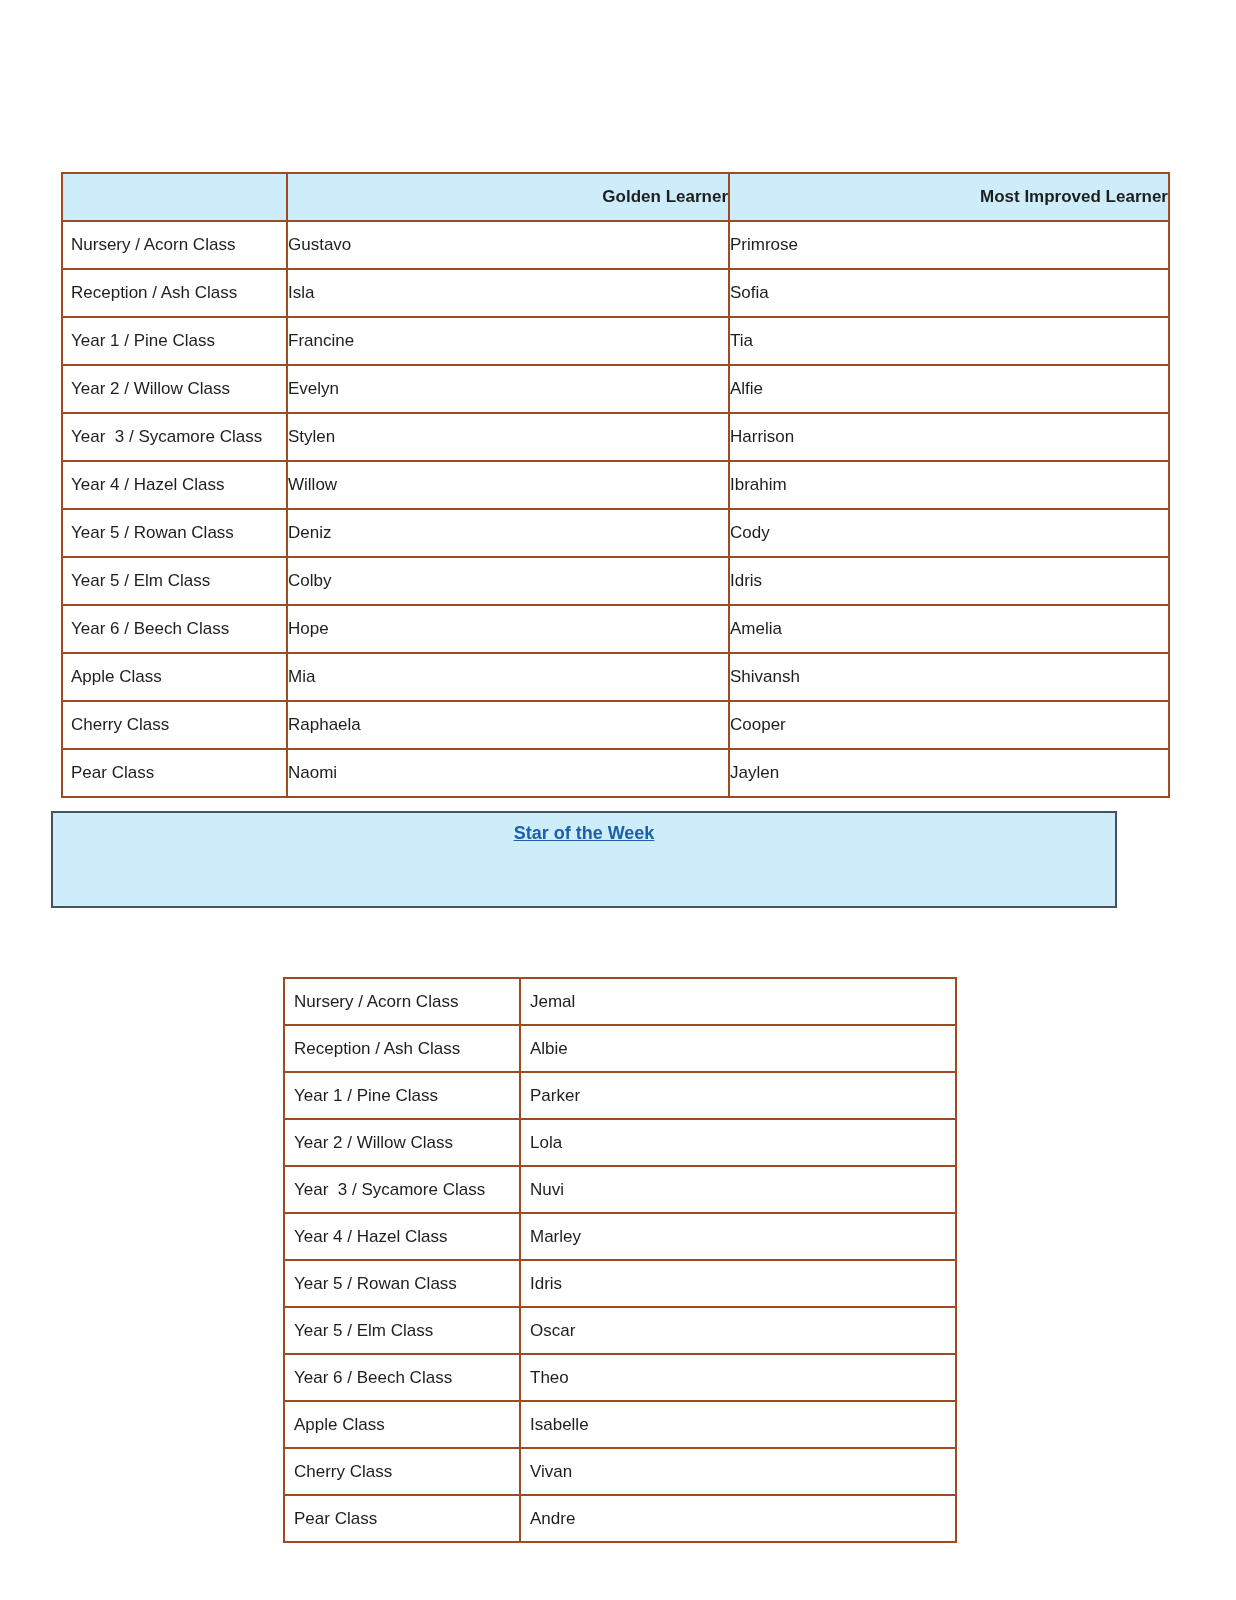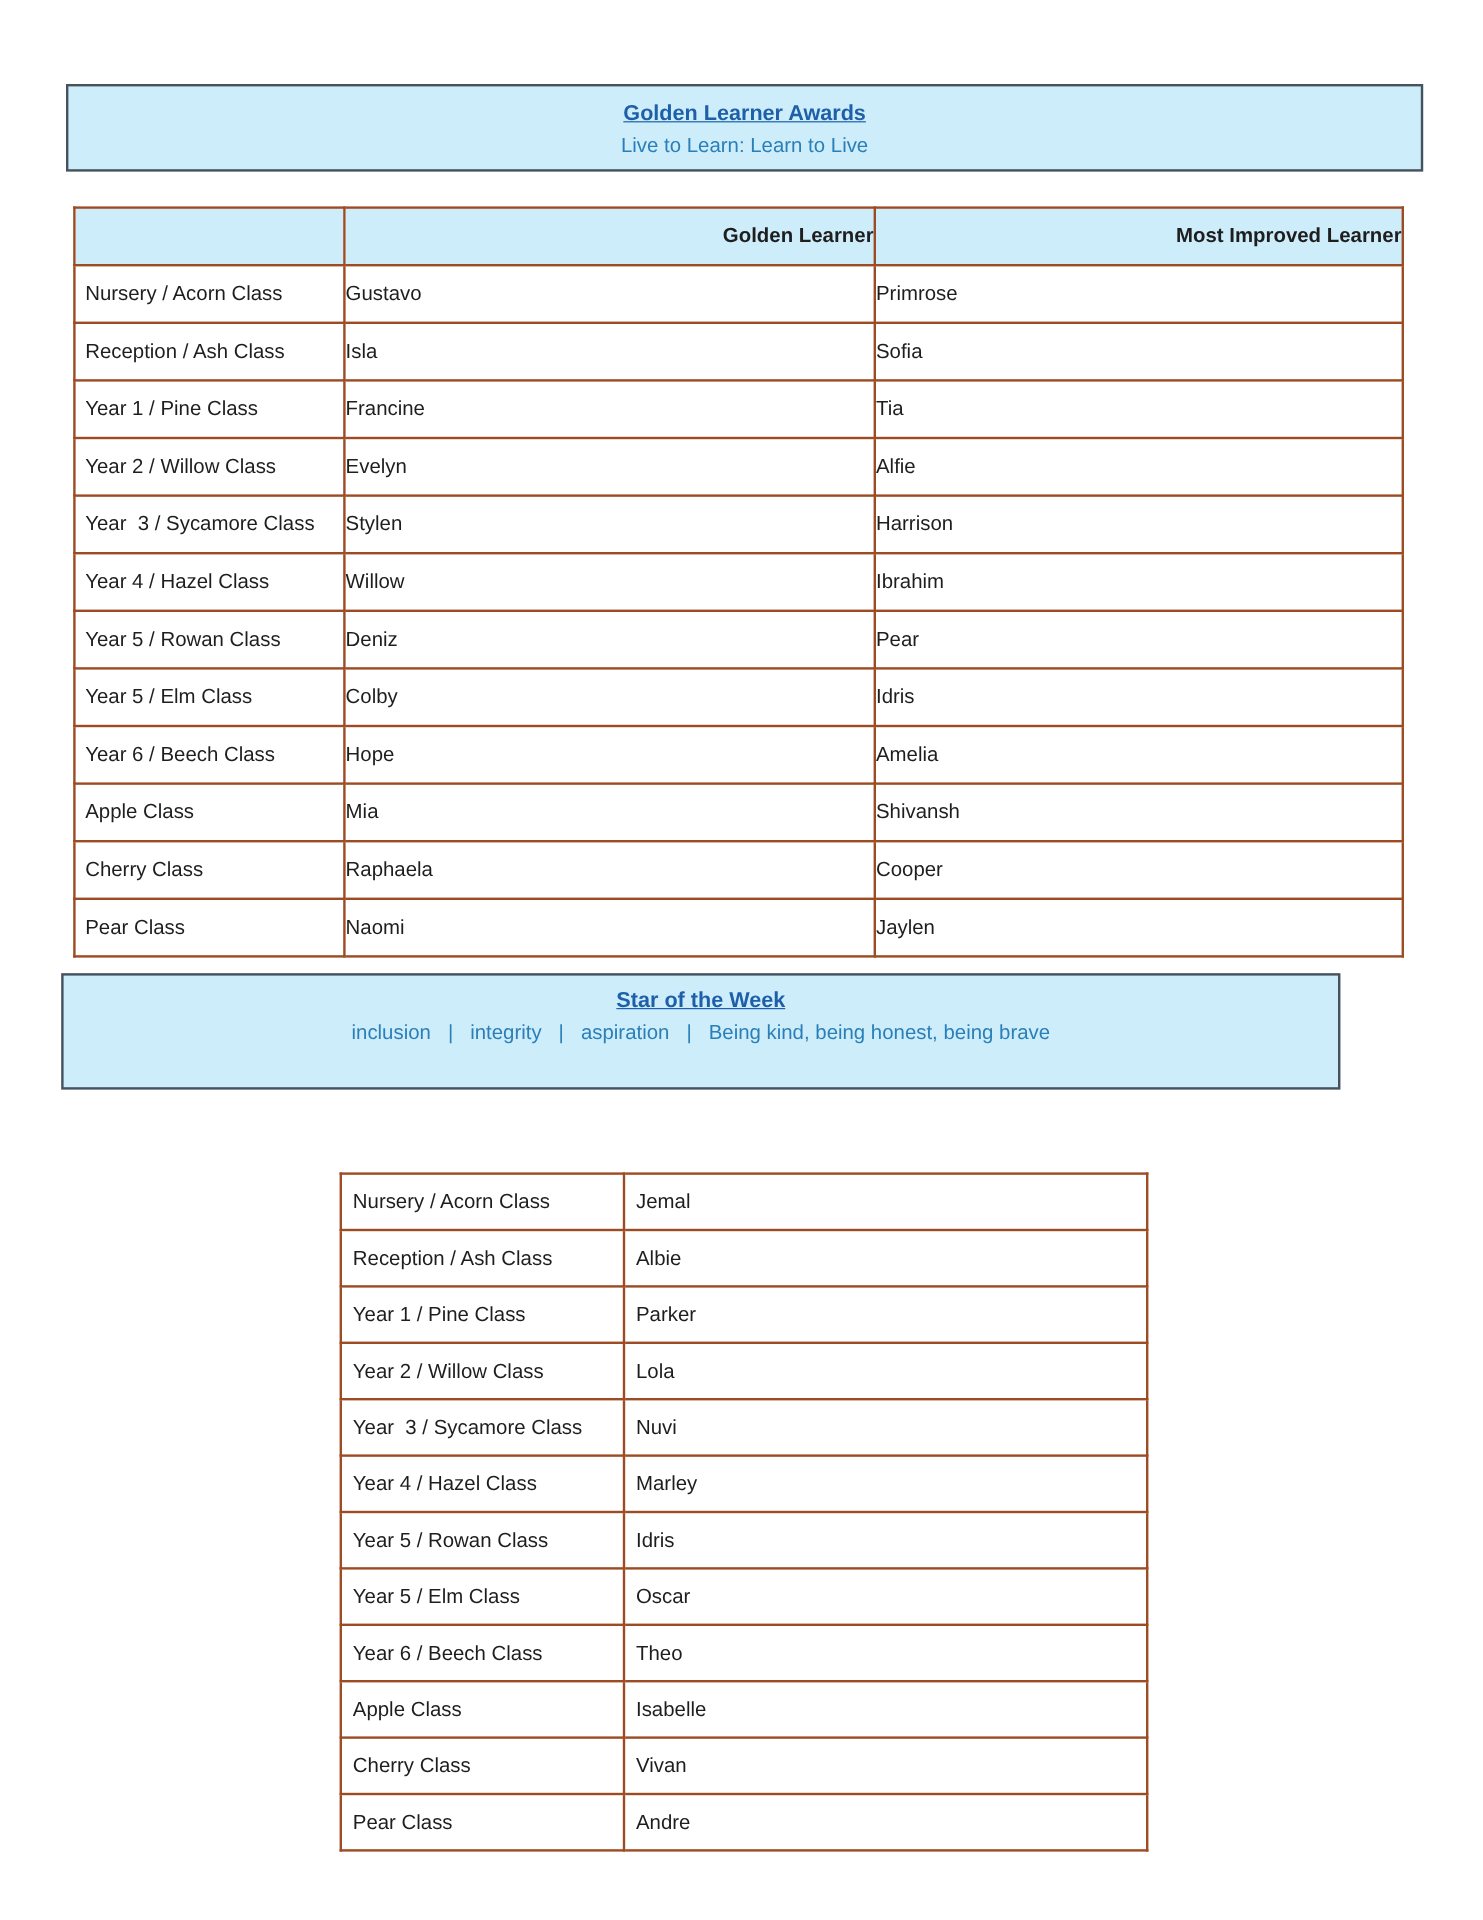--- a/index.html
+++ b/index.html
@@ -66,24 +66,20 @@
 
   #star-table { left: 283px; top: 977px; width: 672px; }
   #star-table tr { height: 47px; }
   #star-table td { text-align: left; padding-left: 9px; }
 </style>
 </head>
 <body>
 
 <div id="page">
 
-  <div class="banner" id="banner-awards">
-    <div class="banner-title">Golden Learner Awards</div>
-    <div class="banner-line">Live to Learn: Learn to Live</div>
-  </div>
 
   <table id="awards-table">
     <colgroup>
       <col style="width:225px">
         <col style="width:442px">
         <col style="width:440px">
     </colgroup>
     <tbody>
         <tr>
       <th></th>
@@ -116,21 +112,21 @@
       <td class="col-center">Harrison</td>
     </tr>
     <tr>
       <td class="col-class">Year 4 / Hazel Class</td>
       <td class="col-center">Willow</td>
       <td class="col-center">Ibrahim</td>
     </tr>
     <tr>
       <td class="col-class">Year 5 / Rowan Class</td>
       <td class="col-center">Deniz</td>
-      <td class="col-center">Pear</td>
+      <td class="col-center">Cody</td>
     </tr>
     <tr>
       <td class="col-class">Year 5 / Elm Class</td>
       <td class="col-center">Colby</td>
       <td class="col-center">Idris</td>
     </tr>
     <tr>
       <td class="col-class">Year 6 / Beech Class</td>
       <td class="col-center">Hope</td>
       <td class="col-center">Amelia</td>
@@ -148,21 +144,20 @@
     <tr>
       <td class="col-class">Pear Class</td>
       <td class="col-center">Naomi</td>
       <td class="col-center">Jaylen</td>
     </tr>
   </tbody>
     </table>
 
   <div class="banner" id="banner-star">
     <div class="banner-title">Star of the Week</div>
-    <div class="banner-line">inclusion   |   integrity   |   aspiration   |   Being kind, being honest, being brave</div>
   </div>
 
   <table id="star-table">
     <colgroup>
       <col style="width:236px">
         <col style="width:436px">
     </colgroup>
     <tbody>
         <tr>
       <td>Nursery / Acorn Class</td>

